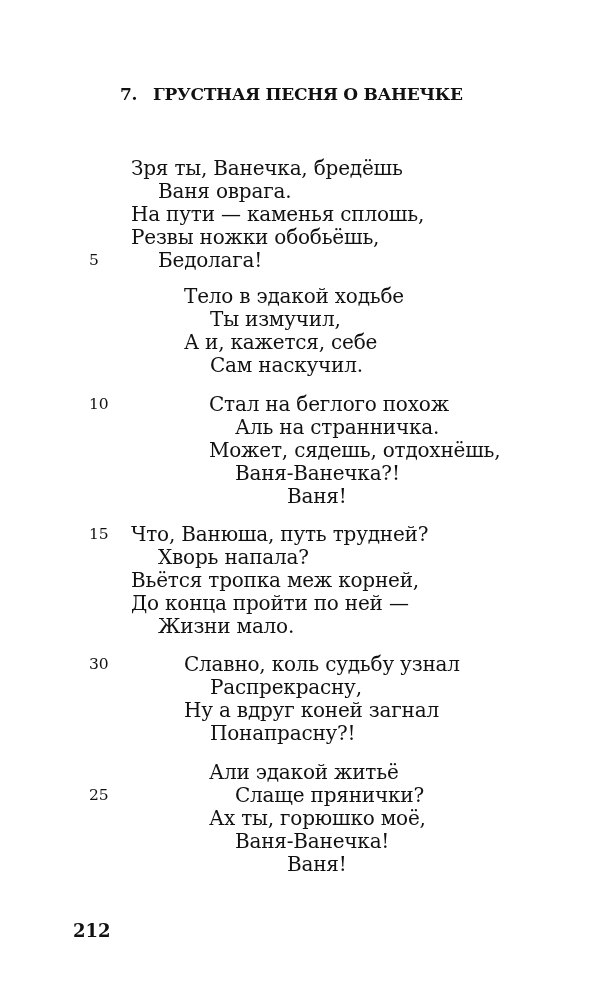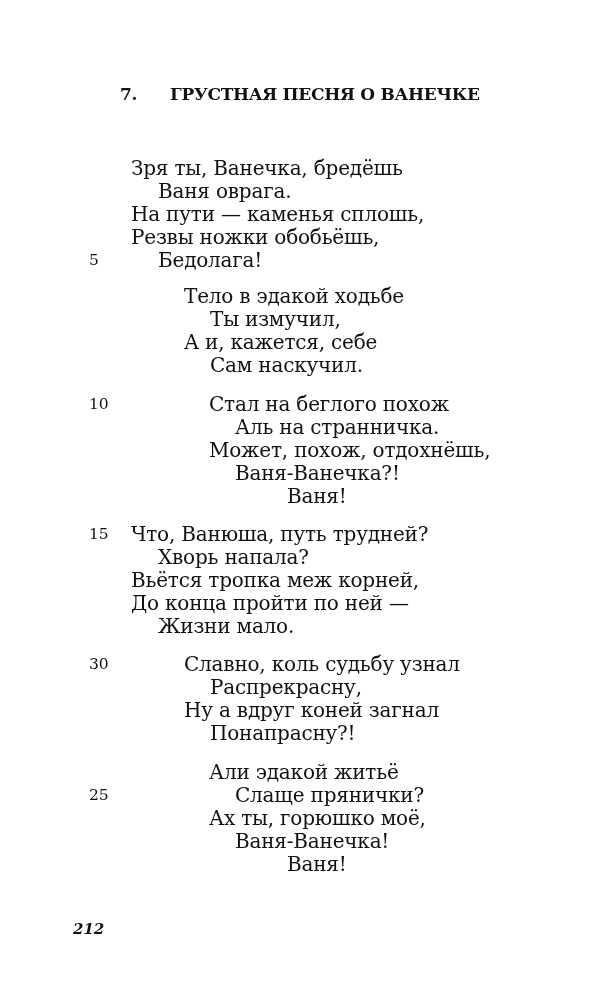--- a/index.html
+++ b/index.html
@@ -20,42 +20,41 @@
       position: absolute;
       top: 84px;
       left: 0;
       width: 600px;
       height: 24px;
       font-weight: bold;
       font-size: 17px;
       letter-spacing: -0.3px;
     }
     .heading .num { position: absolute; left: 120px; top: 0; }
-    .heading .title { position: absolute; left: 170px; top: 0; text-align: right; }
+    .heading .title { position: absolute; left: 153px; top: 0; text-align: right; }
     .line {
       position: absolute;
       font-size: 20px;
       line-height: 20px;
       white-space: nowrap;
       letter-spacing: -0.2px;
       font-weight: 500;
     }
     .lnum {
       position: absolute;
       left: 89px;
       font-size: 15.5px;
       line-height: 20px;
     }
     .folio {
       position: absolute;
       left: 73px;
       top: 920px;
-      font-size: 15px;
+      font-size: 18px;
       font-weight: bold;
-      font-style: italic;
     }
   </style>
 </head>
 <body>
 
 <div class="page">
 
   <div class="heading">
     <span class="num">7.</span>
     <span class="title">ГРУСТНАЯ ПЕСНЯ О ВАНЕЧКЕ</span>
@@ -74,21 +73,21 @@
     <div class="line" style="left:184px;top:286px">Тело в эдакой ходьбе</div>
     <div class="line" style="left:210px;top:309px">Ты измучил,</div>
     <div class="line" style="left:184px;top:332px">А и, кажется, себе</div>
     <div class="line" style="left:210px;top:355px">Сам наскучил.</div>
   </div>
 
   <div>
     <div class="lnum" style="top:394px">10</div>
     <div class="line" style="left:209px;top:394px">Стал на беглого похож</div>
     <div class="line" style="left:235px;top:417px">Аль на странничка.</div>
-    <div class="line" style="left:209px;top:440px">Может, похож, отдохнёшь,</div>
+    <div class="line" style="left:209px;top:440px">Может, сядешь, отдохнёшь,</div>
     <div class="line" style="left:235px;top:463px">Ваня-Ванечка?!</div>
     <div class="line" style="left:287px;top:486px">Ваня!</div>
   </div>
 
   <div>
     <div class="lnum" style="top:524px">15</div>
     <div class="line" style="left:131px;top:524px">Что, Ванюша, путь трудней?</div>
     <div class="line" style="left:158px;top:547px">Хворь напала?</div>
     <div class="line" style="left:131px;top:570px">Вьётся тропка меж корней,</div>
     <div class="line" style="left:131px;top:593px">До конца пройти по ней —</div>

